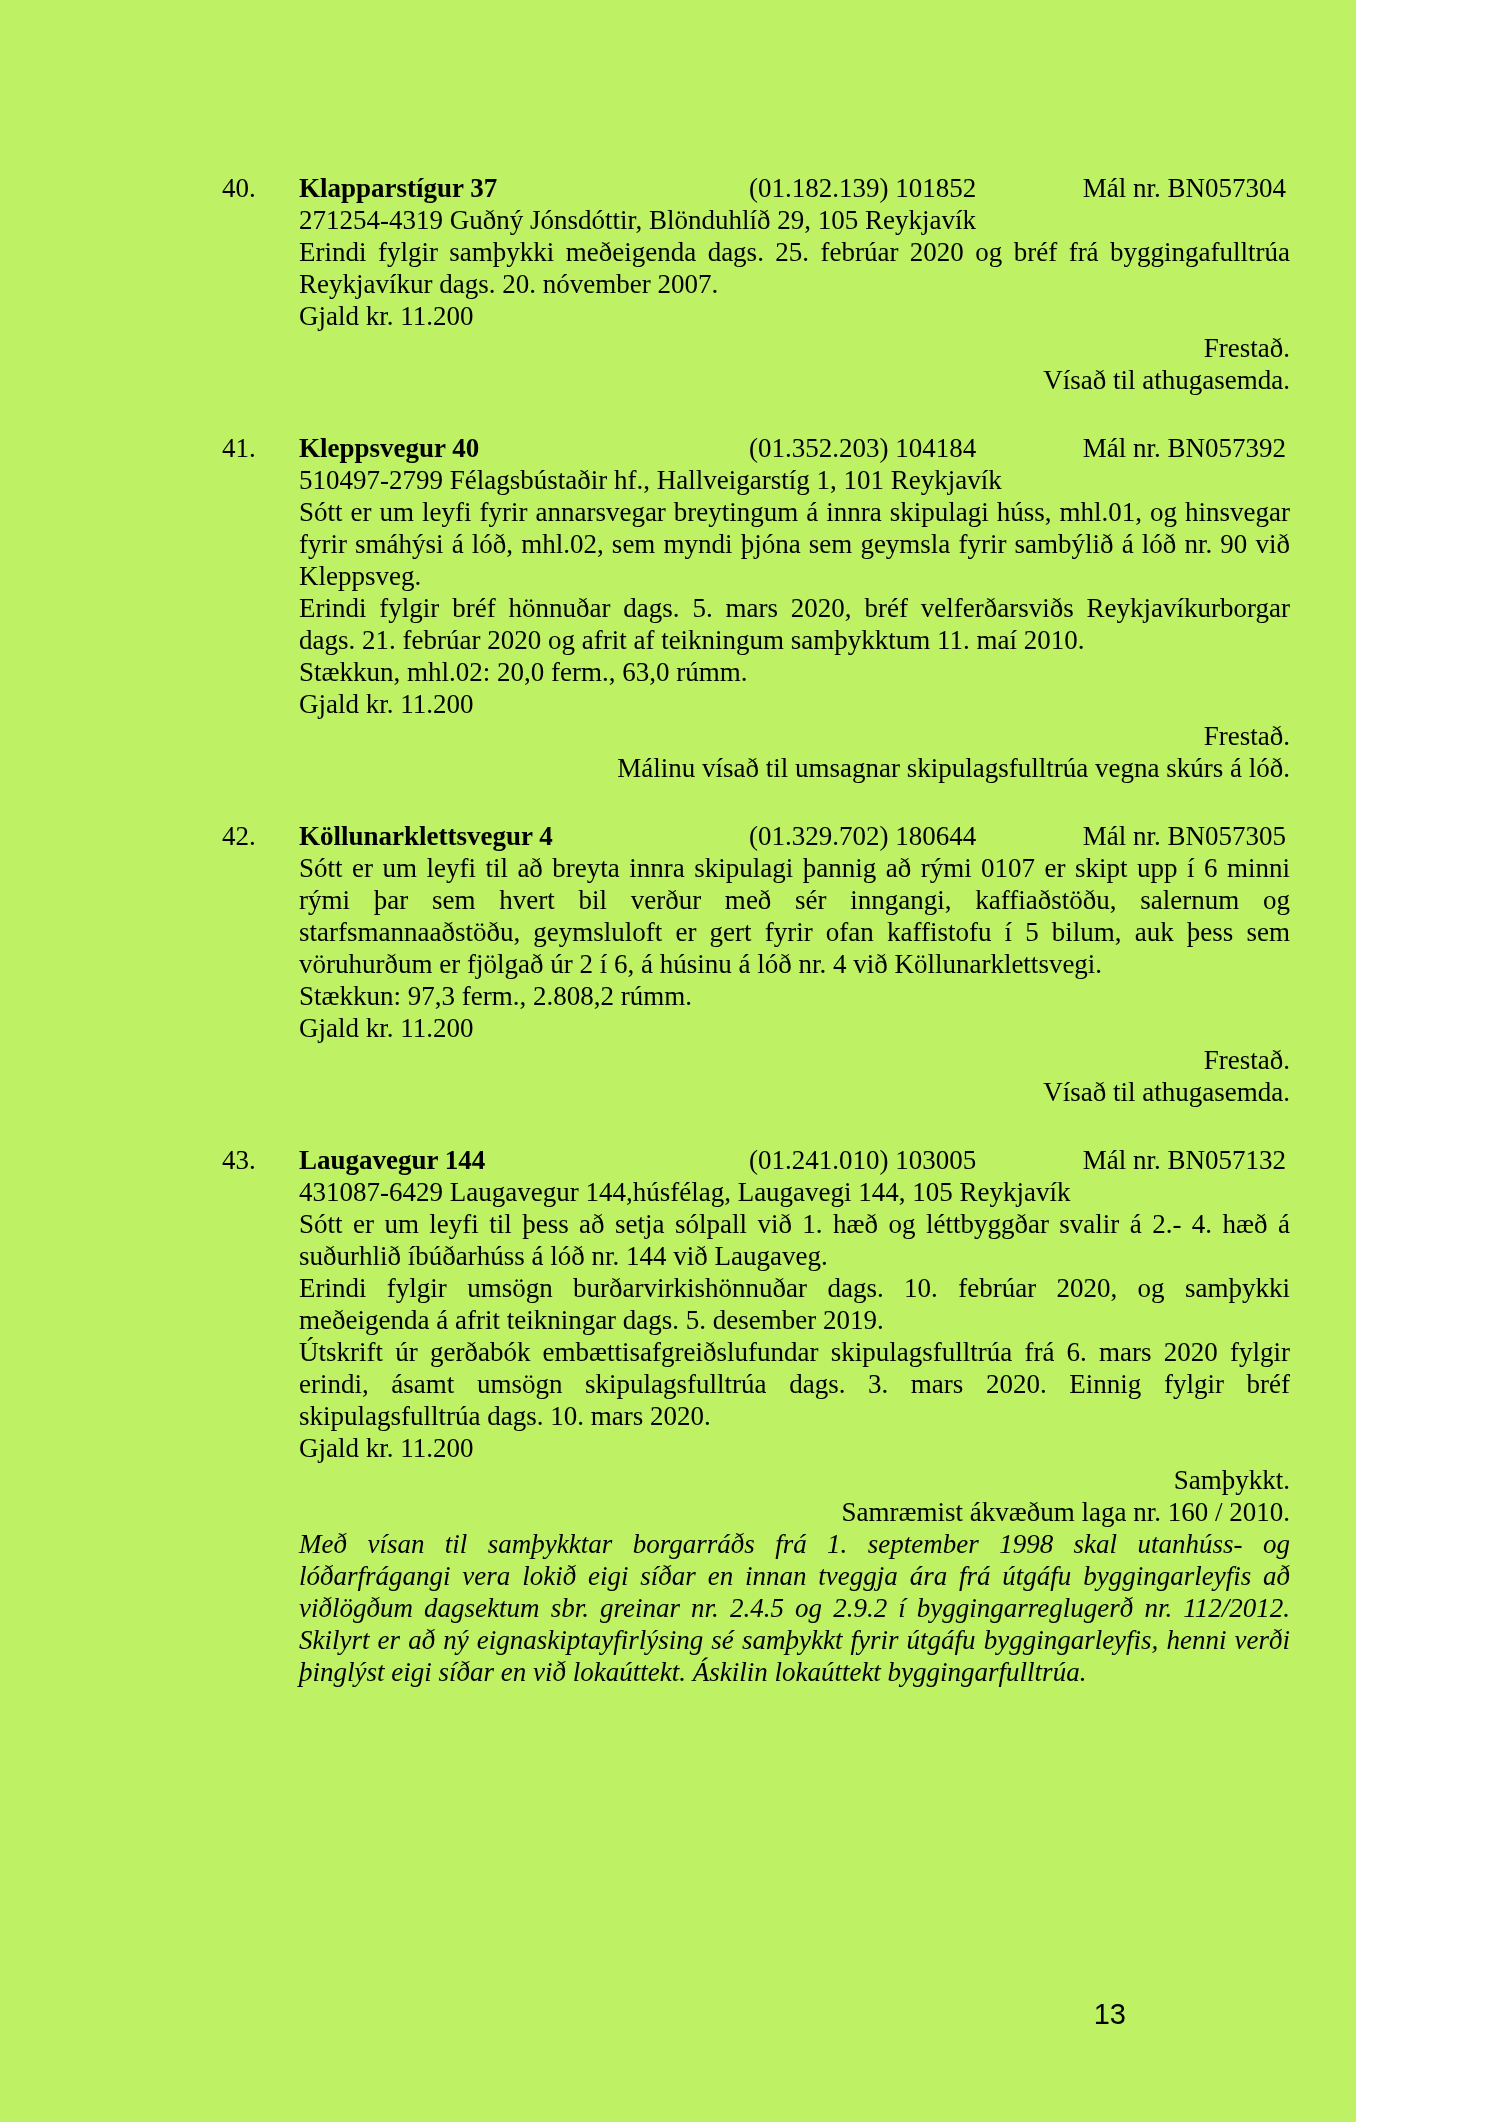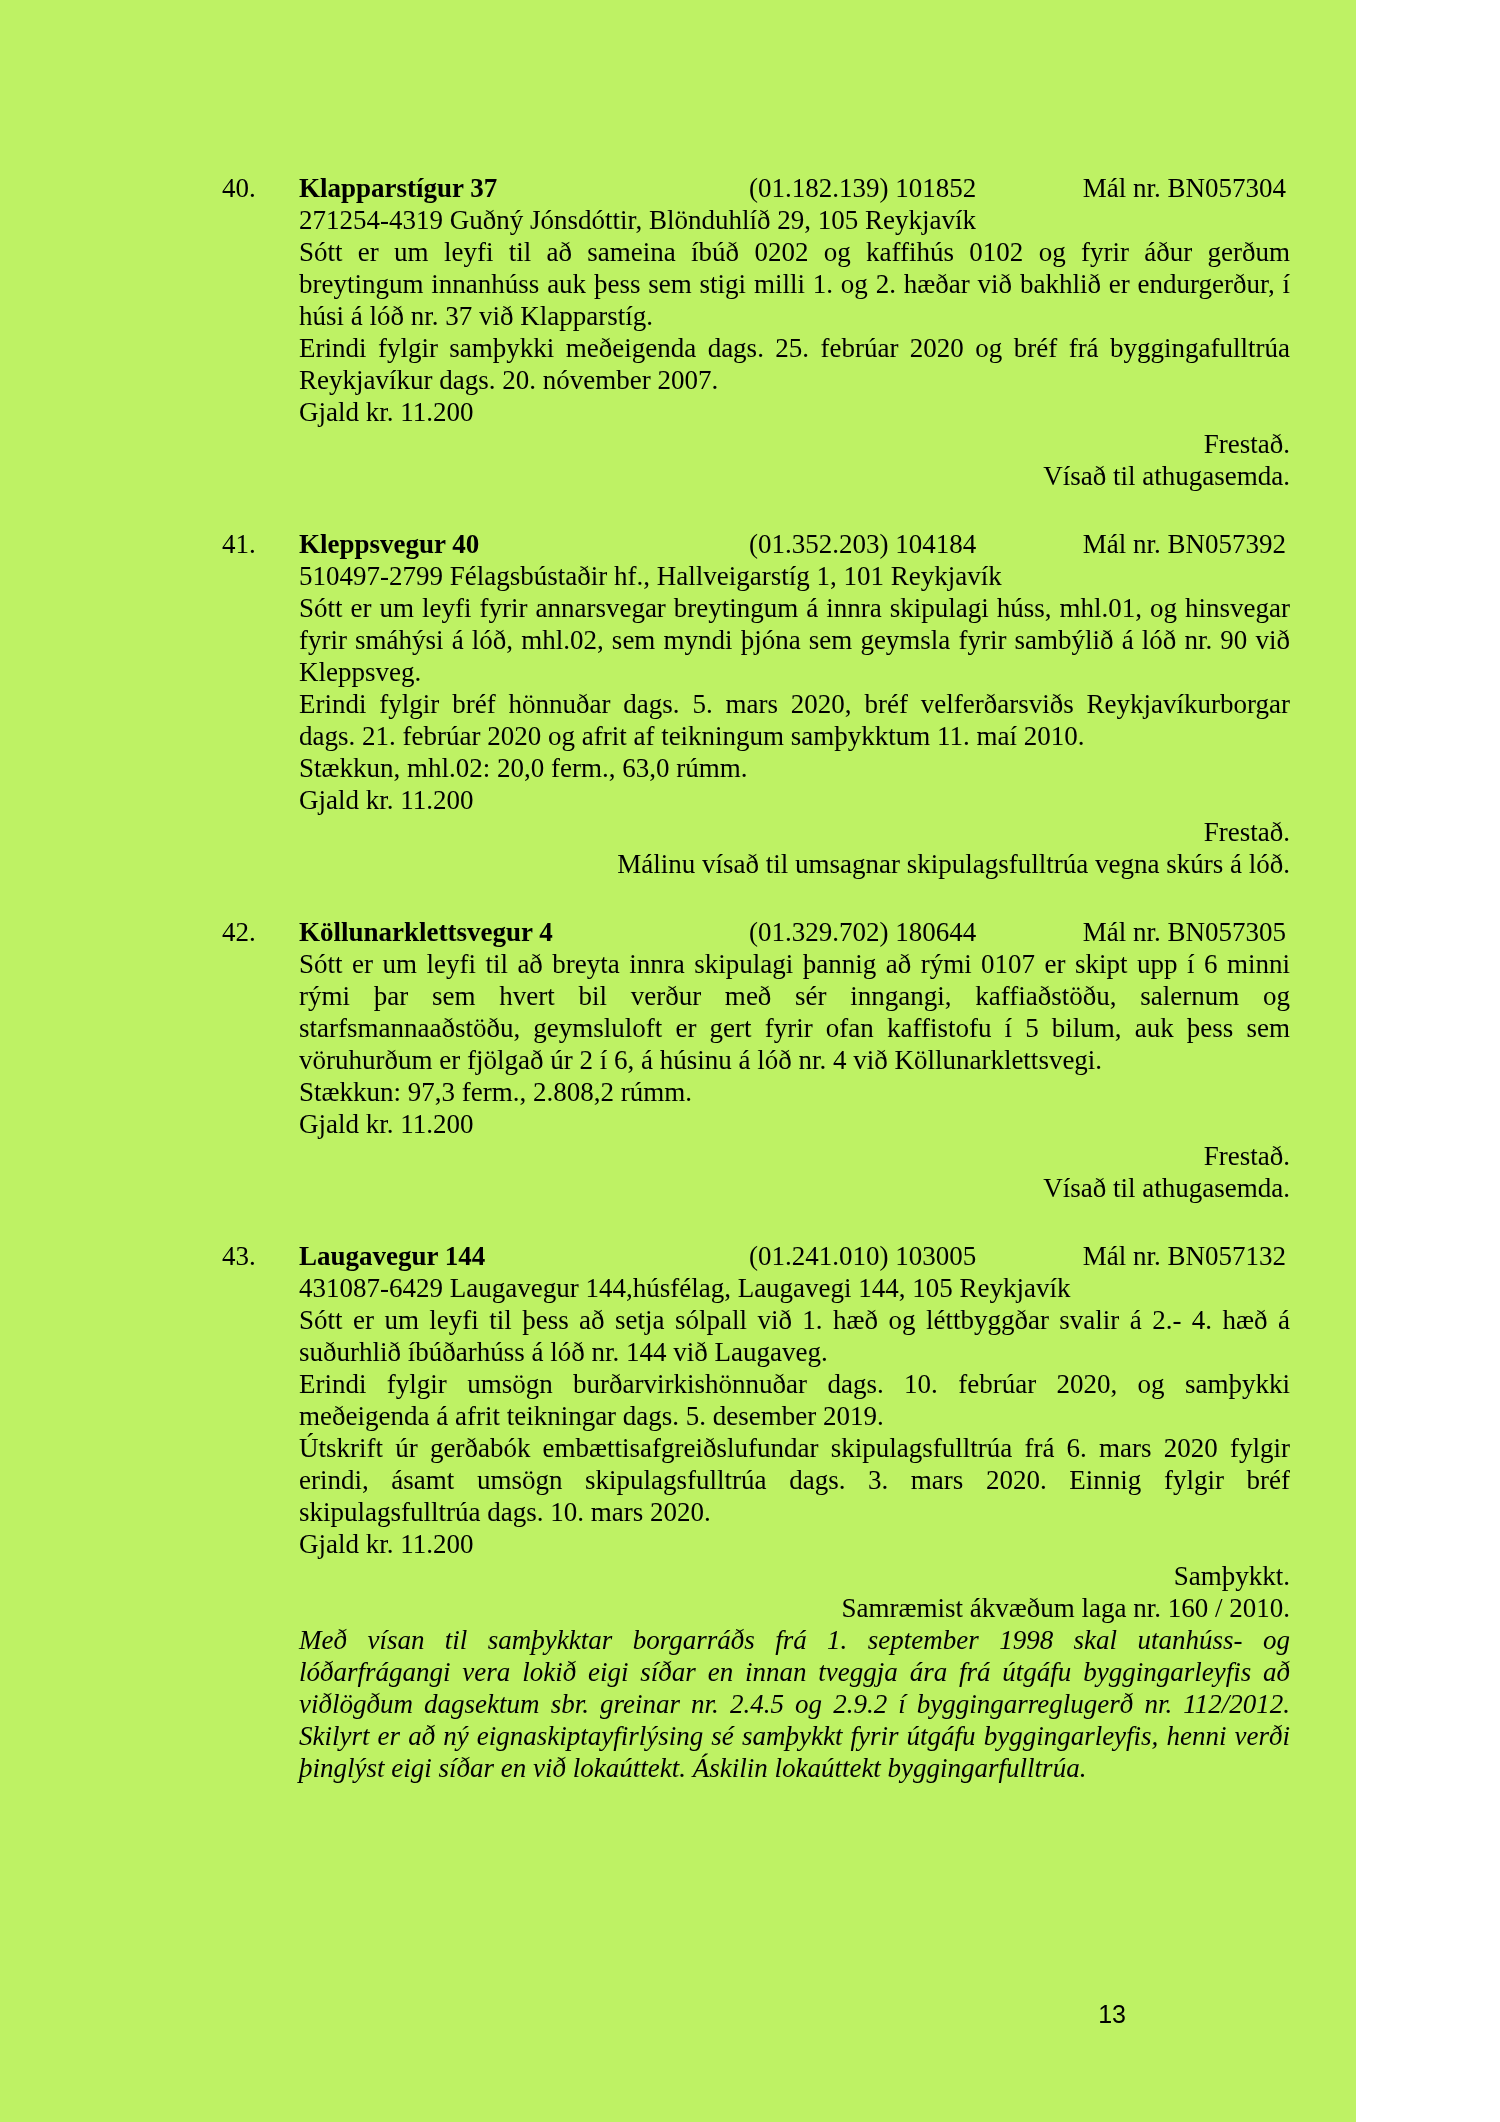--- a/index.html
+++ b/index.html
@@ -55,40 +55,39 @@
   .para-justify { text-align: justify; }
   .para-plain { text-align: left; }
   .para-italic { text-align: right; }
   .para-italic-justify { font-style: italic; text-align: justify; }
 
   .page-number {
     position: absolute;
     top: 1998px;
     right: 230px;
     font-family: "Liberation Sans", sans-serif;
-    font-size: 25px;
+    font-size: 29px;
     line-height: 32px;
     color: #000000;
   }
 </style>
 </head>
 <body>
 
 <main class="page">
   <section class="content" id="items-container">
       <article class="agenda-item">
         <div class="item-header">
           <span class="item-number">40.</span>
           <span class="item-address">Klapparstígur 37</span>
           <span class="item-reference">(01.182.139) 101852</span>
           <span class="item-case">Mál nr. BN057304</span>
         </div>
         <div class="item-body">
           <div class="applicant-line">271254-4319 Guðný Jónsdóttir, Blönduhlíð 29, 105 Reykjavík</div>
-          <p class="para-justify">Sótt er um leyfi til að sameina íbúð 0202 og kaffihús 0102 og fyrir áður gerðum breytingum innanhúss auk þess sem stigi milli 1. og 2. hæðar við bakhlið er endurgerður, í húsi á lóð nr. 37 við Klapparstíg.</p>
           <p class="para-justify">Erindi fylgir samþykki meðeigenda dags. 25. febrúar 2020 og bréf frá byggingafulltrúa Reykjavíkur dags. 20. nóvember 2007.</p>
           <p class="para-plain">Gjald kr. 11.200</p>
           <p class="para-italic">Frestað.</p>
           <p class="para-italic">Vísað til athugasemda.</p>
         </div>
       </article>
       <article class="agenda-item">
         <div class="item-header">
           <span class="item-number">41.</span>
           <span class="item-address">Kleppsvegur 40</span>

